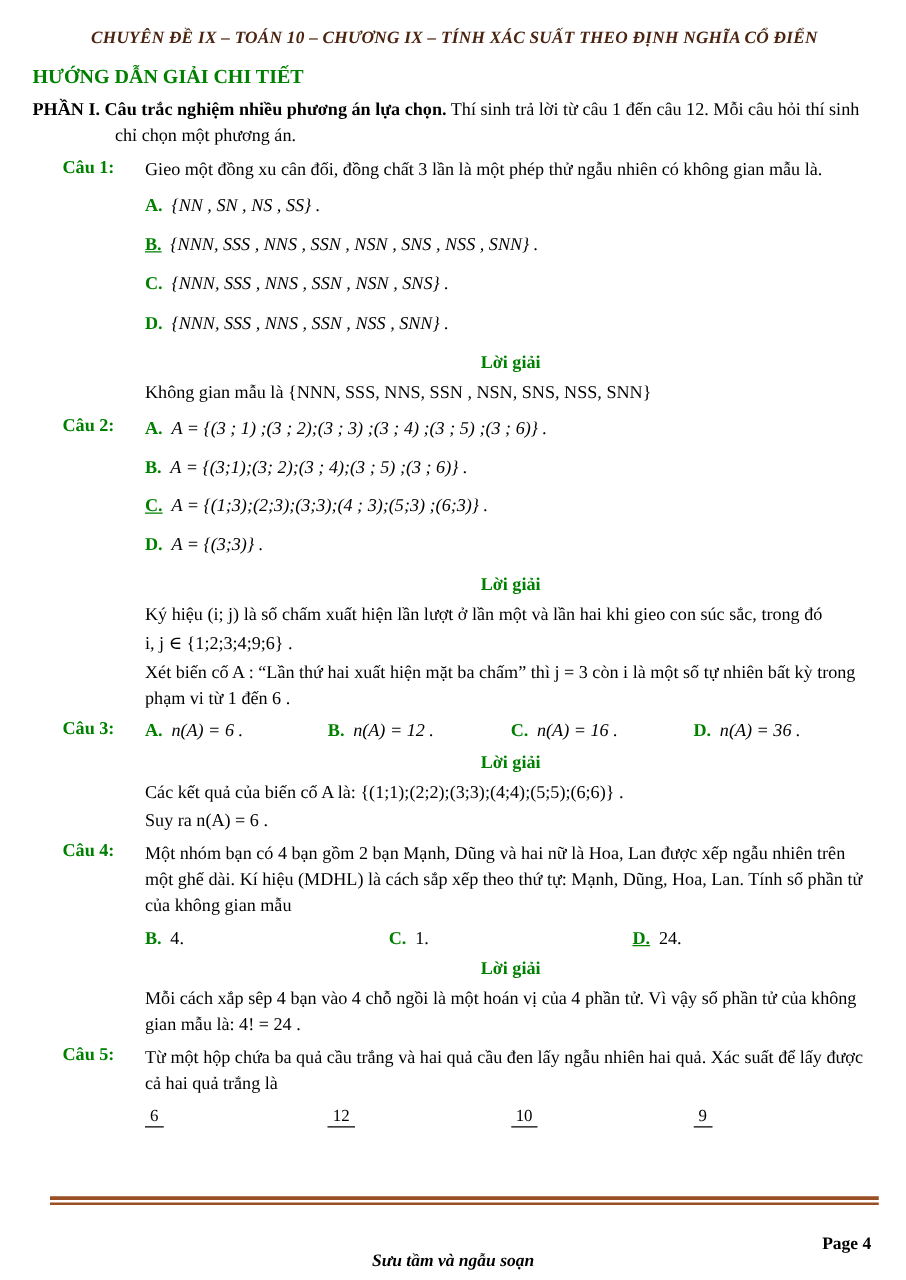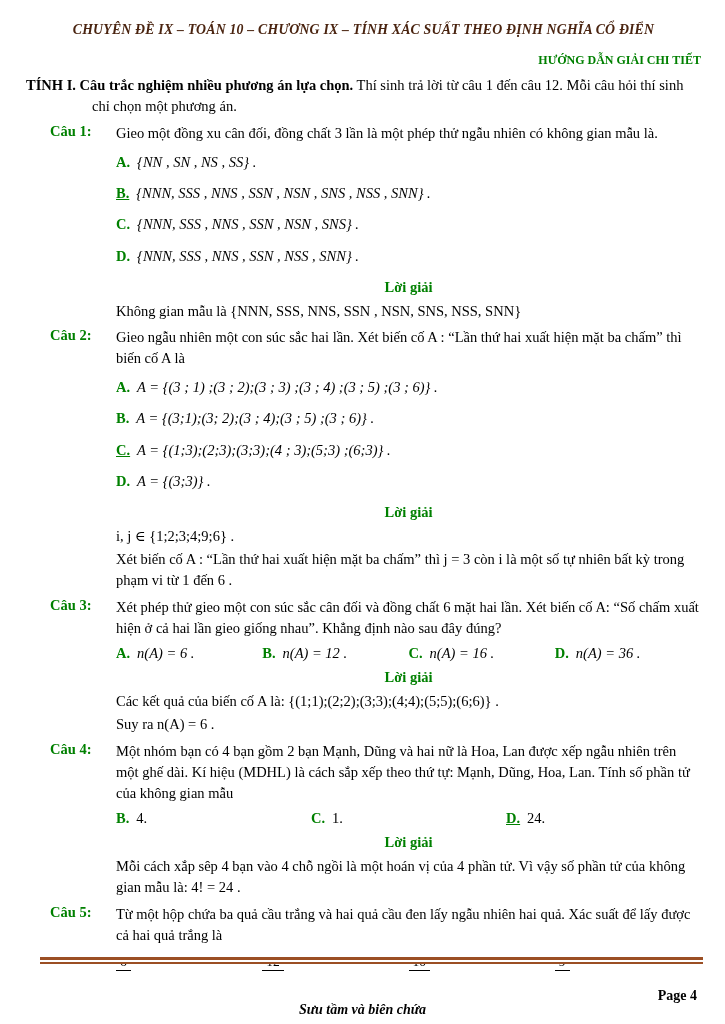--- a/index.html
+++ b/index.html
@@ -8,22 +8,22 @@
     box-sizing:border-box;position:relative;overflow:hidden;
     padding:16px 24px 0 26px;
     font-family:"Liberation Serif","DejaVu Serif",serif;
     font-size:14.5px;color:#000;
   }
   .doc-header{
     text-align:center;font-weight:bold;font-style:italic;
     color:var(--maroon,#4a2410);font-size:13.8px;letter-spacing:.2px;margin-top:6px;
   }
   .doc-subtitle{
-    text-align:right;font-weight:bold;color:var(--green,#008000);
-    font-size:12px;margin-top:15px;
+    text-align:left;font-weight:bold;color:var(--green,#008000);
+    font-size:16px;margin-top:15px;
   }
   .part-line{margin-top:7px;padding-left:66px;text-indent:-66px;line-height:1.48;}
   .part-line .b{font-weight:bold;}
   .q-block{position:relative;margin-top:5px;}
   .q-label{position:absolute;left:24px;top:0;color:var(--green,#008000);font-weight:bold;white-space:nowrap;}
   .q-body{margin-left:90px;line-height:1.46;}
   .q-text{margin-bottom:2px;}
   .opts-stack .opt{margin:8px 0 10px 0;}
   .opts-row{display:flex;margin:4px 0 2px 0;align-items:center;}
   .opts-row .opt{flex:1;}
@@ -40,21 +40,21 @@
   .footer-note{position:absolute;left:0;right:0;bottom:6px;text-align:center;
         font-weight:bold;font-style:italic;font-size:14px;}
 </style>
 </head>
 <body>
 
 <div class="page">
   <div class="doc-header">CHUYÊN ĐỀ IX – TOÁN 10 – CHƯƠNG IX – TÍNH XÁC SUẤT THEO ĐỊNH NGHĨA CỔ ĐIỂN</div>
   <div class="doc-subtitle">HƯỚNG DẪN GIẢI CHI TIẾT</div>
   <div class="part-line">
-    <span class="b">TÍNH I.</span>
+    <span class="b">PHẦN I.</span>
     <span class="b">Câu trắc nghiệm nhiều phương án lựa chọn.</span>
     <span>Thí sinh trả lời từ câu 1 đến câu 12. Mỗi câu hỏi thí sinh chỉ chọn một phương án.</span>
   </div>
 
   <div id="questions">
       <div class="q-block">
         <div class="q-label">Câu 1:</div>
         <div class="q-body">
           <div class="q-text">Gieo một đồng xu cân đối, đồng chất 3 lần là một phép thử ngẫu nhiên có không gian mẫu là.</div>
           <div class="opts-stack">
@@ -63,36 +63,35 @@
             <div class="opt"><span class="opt-letter">C.</span><span class="opt-text math">{NNN, SSS , NNS , SSN , NSN , SNS} .</span></div>
             <div class="opt"><span class="opt-letter">D.</span><span class="opt-text math">{NNN, SSS , NNS , SSN , NSS , SNN} .</span></div>
           </div>
           <div class="loi">Lời giải</div>
           <div class="sol-line">Không gian mẫu là  {NNN, SSS, NNS, SSN , NSN, SNS, NSS, SNN}</div>
         </div>
       </div>
       <div class="q-block">
         <div class="q-label">Câu 2:</div>
         <div class="q-body">
-          <div class="q-text">Gieo ngẫu nhiên một con súc sắc hai lần. Xét biến cố A : “Lần thứ hai xuất hiện mặt ba chấm” thì biến cố A là</div>
           <div class="opts-stack">
             <div class="opt"><span class="opt-letter">A.</span><span class="opt-text math">A = {(3 ; 1) ;(3 ; 2);(3 ; 3) ;(3 ; 4) ;(3 ; 5) ;(3 ; 6)} .</span></div>
             <div class="opt"><span class="opt-letter">B.</span><span class="opt-text math">A = {(3;1);(3; 2);(3 ; 4);(3 ; 5) ;(3 ; 6)} .</span></div>
             <div class="opt"><span class="opt-letter u">C.</span><span class="opt-text math">A = {(1;3);(2;3);(3;3);(4 ; 3);(5;3) ;(6;3)} .</span></div>
             <div class="opt"><span class="opt-letter">D.</span><span class="opt-text math">A = {(3;3)} .</span></div>
           </div>
           <div class="loi">Lời giải</div>
+          <div class="sol-line">Ký hiệu (i; j) là số chấm xuất hiện lần lượt ở lần một và lần hai khi gieo con súc sắc, trong đó</div>
           <div class="sol-line">i, j ∈ {1;2;3;4;9;6} .</div>
           <div class="sol-line">Xét biến cố A : “Lần thứ hai xuất hiện mặt ba chấm” thì j = 3 còn i là một số tự nhiên bất kỳ trong phạm vi từ 1 đến 6 .</div>
         </div>
       </div>
       <div class="q-block">
         <div class="q-label">Câu 3:</div>
         <div class="q-body">
-          <div class="q-text">Xét phép thử gieo một con súc sắc cân đối và đồng chất 6 mặt hai lần. Xét biến cố A: “Số chấm xuất hiện ở cả hai lần gieo giống nhau”. Khẳng định nào sau đây đúng?</div>
           <div class="opts-row">
             <div class="opt"><span class="opt-letter">A.</span><span class="opt-text math">n(A) = 6 .</span></div>
             <div class="opt"><span class="opt-letter">B.</span><span class="opt-text math">n(A) = 12 .</span></div>
             <div class="opt"><span class="opt-letter">C.</span><span class="opt-text math">n(A) = 16 .</span></div>
             <div class="opt"><span class="opt-letter">D.</span><span class="opt-text math">n(A) = 36 .</span></div>
           </div>
           <div class="loi">Lời giải</div>
           <div class="sol-line">Các kết quả của biến cố A là: {(1;1);(2;2);(3;3);(4;4);(5;5);(6;6)} .</div>
           <div class="sol-line">Suy ra n(A) = 6 .</div>
         </div>
@@ -119,14 +118,14 @@
             <div class="opt"><span class="frac"><span class="num">12</span></span></div>
             <div class="opt"><span class="frac"><span class="num">10</span></span></div>
             <div class="opt"><span class="frac"><span class="num">9</span></span></div>
           </div>
         </div>
       </div>
     </div>
 
   <div class="rule"></div>
   <div class="pagenum">Page 4</div>
-  <div class="footer-note">Sưu tầm và biên chứa</div>
+  <div class="footer-note">Sưu tầm và ngẫu soạn</div>
 </div>
 
 </body></html>

